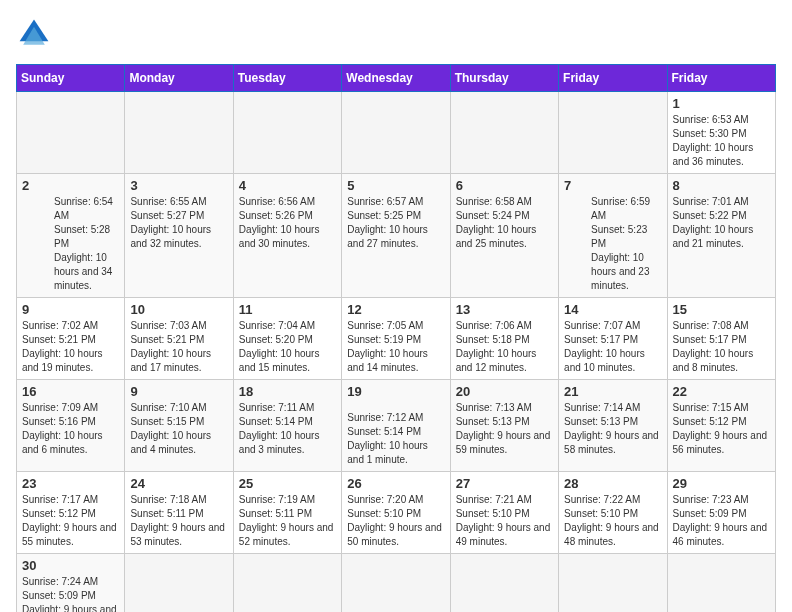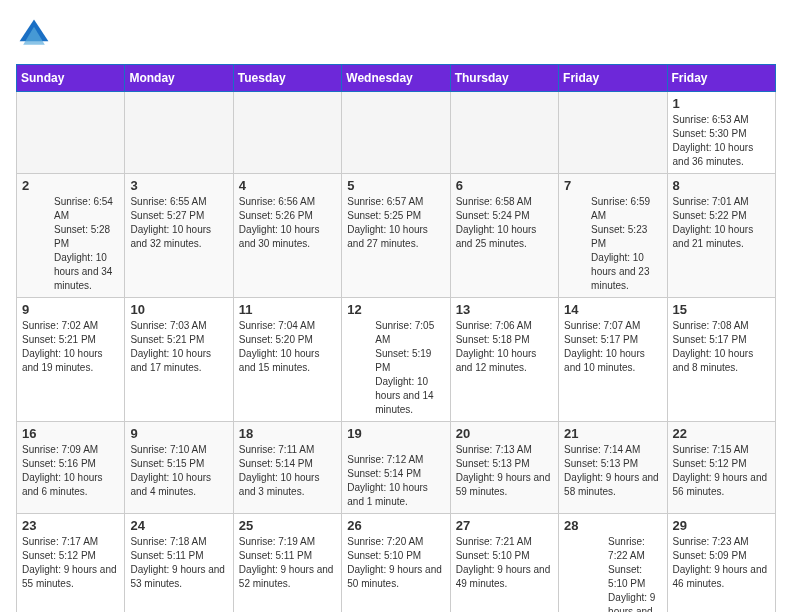--- a/index.html
+++ b/index.html
@@ -194,21 +194,21 @@
 Daylight: 10 hours and 17 minutes.</div>
         </td>
         <td>
           <div class="day-number">11</div>
           <div class="day-info" style="white-space: pre-line;">Sunrise: 7:04 AM
 Sunset: 5:20 PM
 Daylight: 10 hours and 15 minutes.</div>
         </td>
         <td>
           <div class="day-number">12</div>
-          <div class="day-info" style="white-space: pre-line; margin-left: 28px;">Sunrise: 7:05 AM
+          <div class="day-info" style="white-space: pre-line;">Sunrise: 7:05 AM
 Sunset: 5:19 PM
 Daylight: 10 hours and 14 minutes.</div>
         </td>
         <td>
           <div class="day-number">13</div>
           <div class="day-info" style="white-space: pre-line;">Sunrise: 7:06 AM
 Sunset: 5:18 PM
 Daylight: 10 hours and 12 minutes.</div>
         </td>
         <td>
@@ -294,21 +294,21 @@
 Daylight: 9 hours and 50 minutes.</div>
         </td>
         <td>
           <div class="day-number">27</div>
           <div class="day-info" style="white-space: pre-line;">Sunrise: 7:21 AM
 Sunset: 5:10 PM
 Daylight: 9 hours and 49 minutes.</div>
         </td>
         <td>
           <div class="day-number">28</div>
-          <div class="day-info" style="white-space: pre-line; margin-left: 44px;">Sunrise: 7:22 AM
+          <div class="day-info" style="white-space: pre-line;">Sunrise: 7:22 AM
 Sunset: 5:10 PM
 Daylight: 9 hours and 48 minutes.</div>
         </td>
         <td>
           <div class="day-number">29</div>
           <div class="day-info" style="white-space: pre-line;">Sunrise: 7:23 AM
 Sunset: 5:09 PM
 Daylight: 9 hours and 46 minutes.</div>
         </td>
       </tr>

